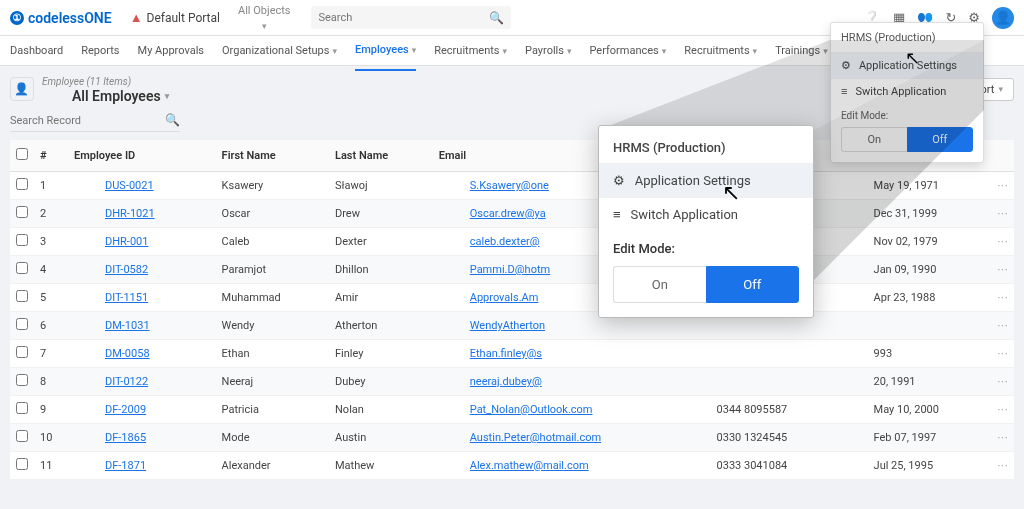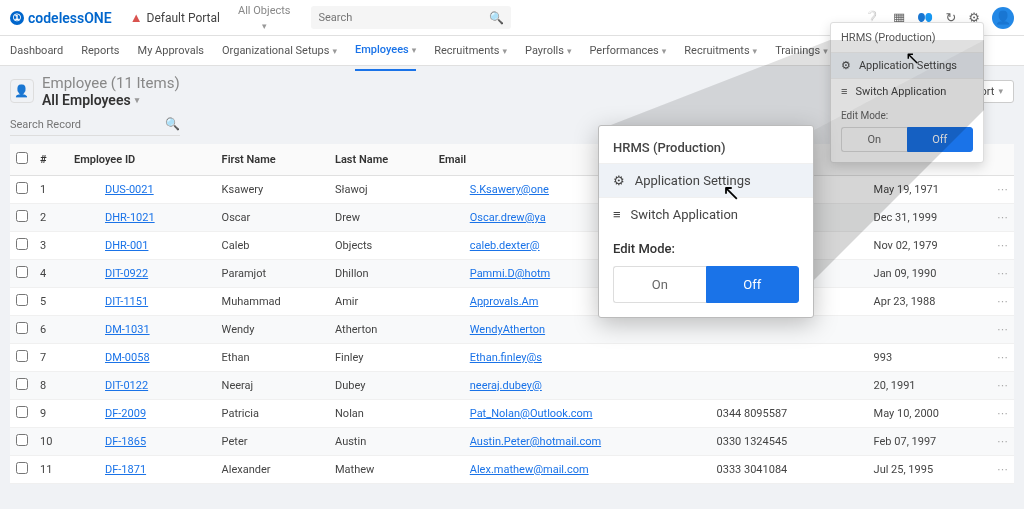--- a/index.html
+++ b/index.html
@@ -17,22 +17,22 @@
 .top-icons span { cursor: pointer; font-size: 13px; }
 .avatar { width: 22px; height: 22px; border-radius: 50%; background: #2388e6; color: #fff; display: flex; align-items: center; justify-content: center; font-size: 11px; }
 .navbar { background: #fff; border-bottom: 1px solid #e0e0e0; display: flex; align-items: center; height: 30px; padding: 0 10px; gap: 18px; }
 .navbar .nitem { font-size: 11px; color: #555; display: flex; align-items: center; gap: 3px; cursor: pointer; padding: 13px 0; }
 .navbar .nitem.active { color: #1a73e8; border-bottom: 2px solid #1a73e8; font-weight: 500; }
 .chev { font-size: 9px; color: #999; }
 .content { padding: 8px 10px; }
 .header-row { display: flex; align-items: center; margin-bottom: 6px; }
 .title-block { display: flex; align-items: center; gap: 8px; }
 .title-icon { width: 24px; height: 24px; border: 1px solid #ddd; border-radius: 4px; display: flex; align-items: center; justify-content: center; color: #666; }
-.title-text small { font-size: 15px; color: #888; }
-.title-text h2 { font-size: 14px; font-weight: 600; color: #333; display: flex; align-items: center; gap: 4px; }
+.title-text small { font-size: 10px; color: #888; font-style: italic; }
+.title-text h2 { font-size: 14px; font-weight: 600; color: #333; display: flex; align-items: center; gap: 4px; margin-left: 30px; }
 .header-actions { margin-left: auto; display: flex; gap: 6px; }
 .btn { border: 1px solid #ccc; background: #fff; border-radius: 3px; padding: 4px 10px; font-size: 11px; color: #444; cursor: pointer; display: flex; align-items: center; gap: 4px; }
 .search-record { margin: 6px 0 8px 0; position: relative; width: 170px; }
 .search-record input { width: 100%; border: none; border-bottom: 1px solid #ddd; padding: 4px 20px 4px 0; font-size: 11px; background: transparent; }
 .search-record .sicon { position: absolute; right: 0; top: 3px; color: #aaa; }
 table { width: 100%; border-collapse: collapse; background: #fff; }
 th { text-align: left; font-size: 11px; font-weight: 600; color: #333; padding: 8px 6px; border-bottom: 1px solid #e0e0e0; background: #fafafa; }
 td { font-size: 11px; color: #444; padding: 6px 6px; border-bottom: 1px solid #f0f0f0; }
 tr.odd { background: #fff; }
 tr.even { background: #f8f9fa; }
@@ -208,30 +208,30 @@
           <td><a>Oscar.drew@ya</a></td>
           <td></td>
           <td>Dec 31, 1999</td>
           <td class="row-menu">⋯</td>
         </tr>
         <tr class="odd">
           <td><input type="checkbox" class="cb" style=""></td>
           <td>3</td>
           <td><a>DHR-001</a></td>
           <td>Caleb</td>
-          <td>Objects</td>
+          <td>Dexter</td>
           <td><a>caleb.dexter@</a></td>
           <td></td>
           <td>Nov 02, 1979</td>
           <td class="row-menu">⋯</td>
         </tr>
         <tr class="even">
           <td><input type="checkbox" class="cb" style=""></td>
           <td>4</td>
-          <td><a>DIT-0922</a></td>
+          <td><a>DIT-0582</a></td>
           <td>Paramjot</td>
           <td>Dhillon</td>
           <td><a>Pammi.D@hotm</a></td>
           <td></td>
           <td>Jan 09, 1990</td>
           <td class="row-menu">⋯</td>
         </tr>
         <tr class="odd">
           <td><input type="checkbox" class="cb" style=""></td>
           <td>5</td>
@@ -284,21 +284,21 @@
           <td>Nolan</td>
           <td><a>Pat_Nolan@Outlook.com</a></td>
           <td>0344 8095587</td>
           <td>May 10, 2000</td>
           <td class="row-menu">⋯</td>
         </tr>
         <tr class="even">
           <td><input type="checkbox" class="cb" style=""></td>
           <td>10</td>
           <td><a>DF-1865</a></td>
-          <td>Peter</td>
+          <td>Mode</td>
           <td>Austin</td>
           <td><a>Austin.Peter@hotmail.com</a></td>
           <td>0330 1324545</td>
           <td>Feb 07, 1997</td>
           <td class="row-menu">⋯</td>
         </tr>
         <tr class="odd">
           <td><input type="checkbox" class="cb" style=""></td>
           <td>11</td>
           <td><a>DF-1871</a></td>

